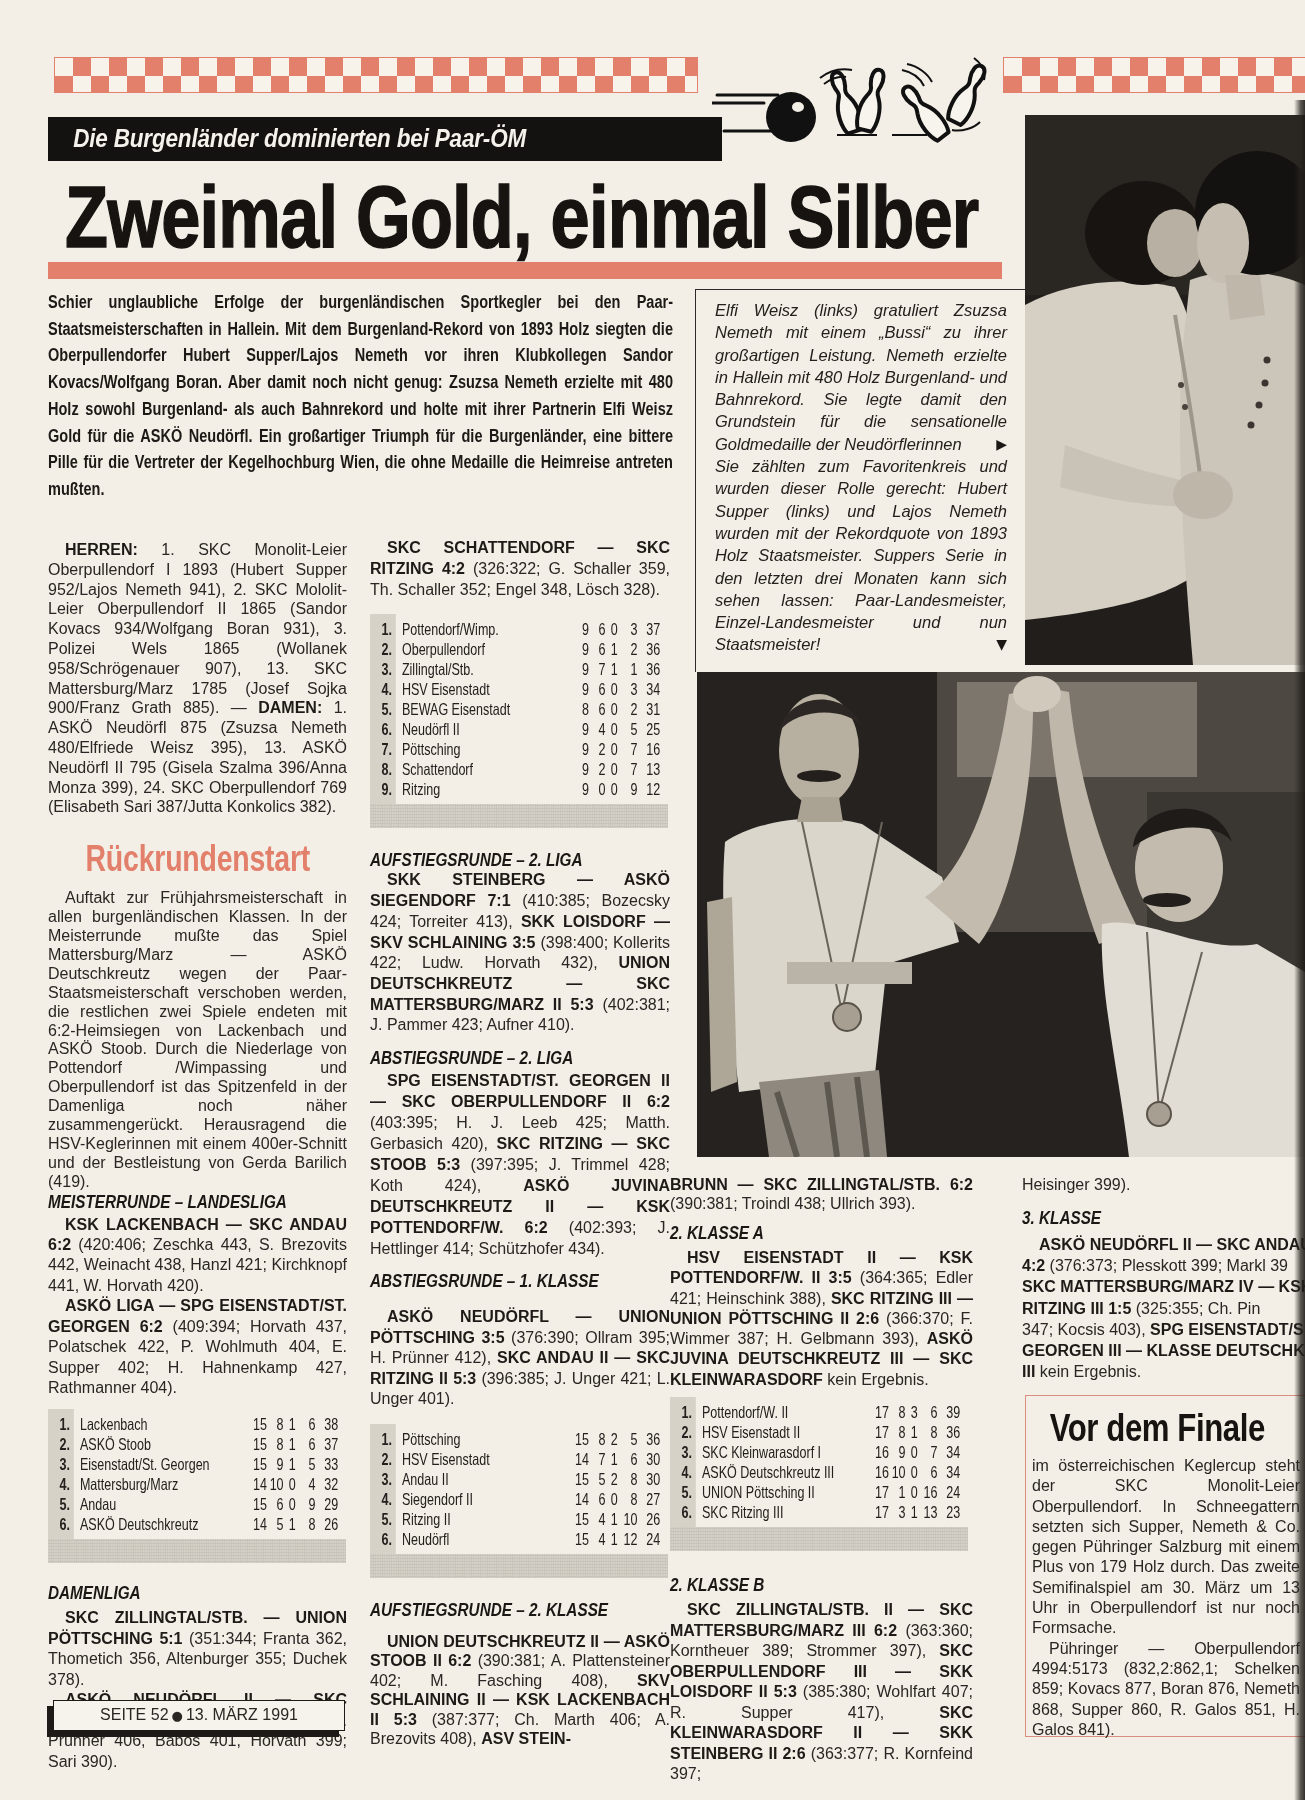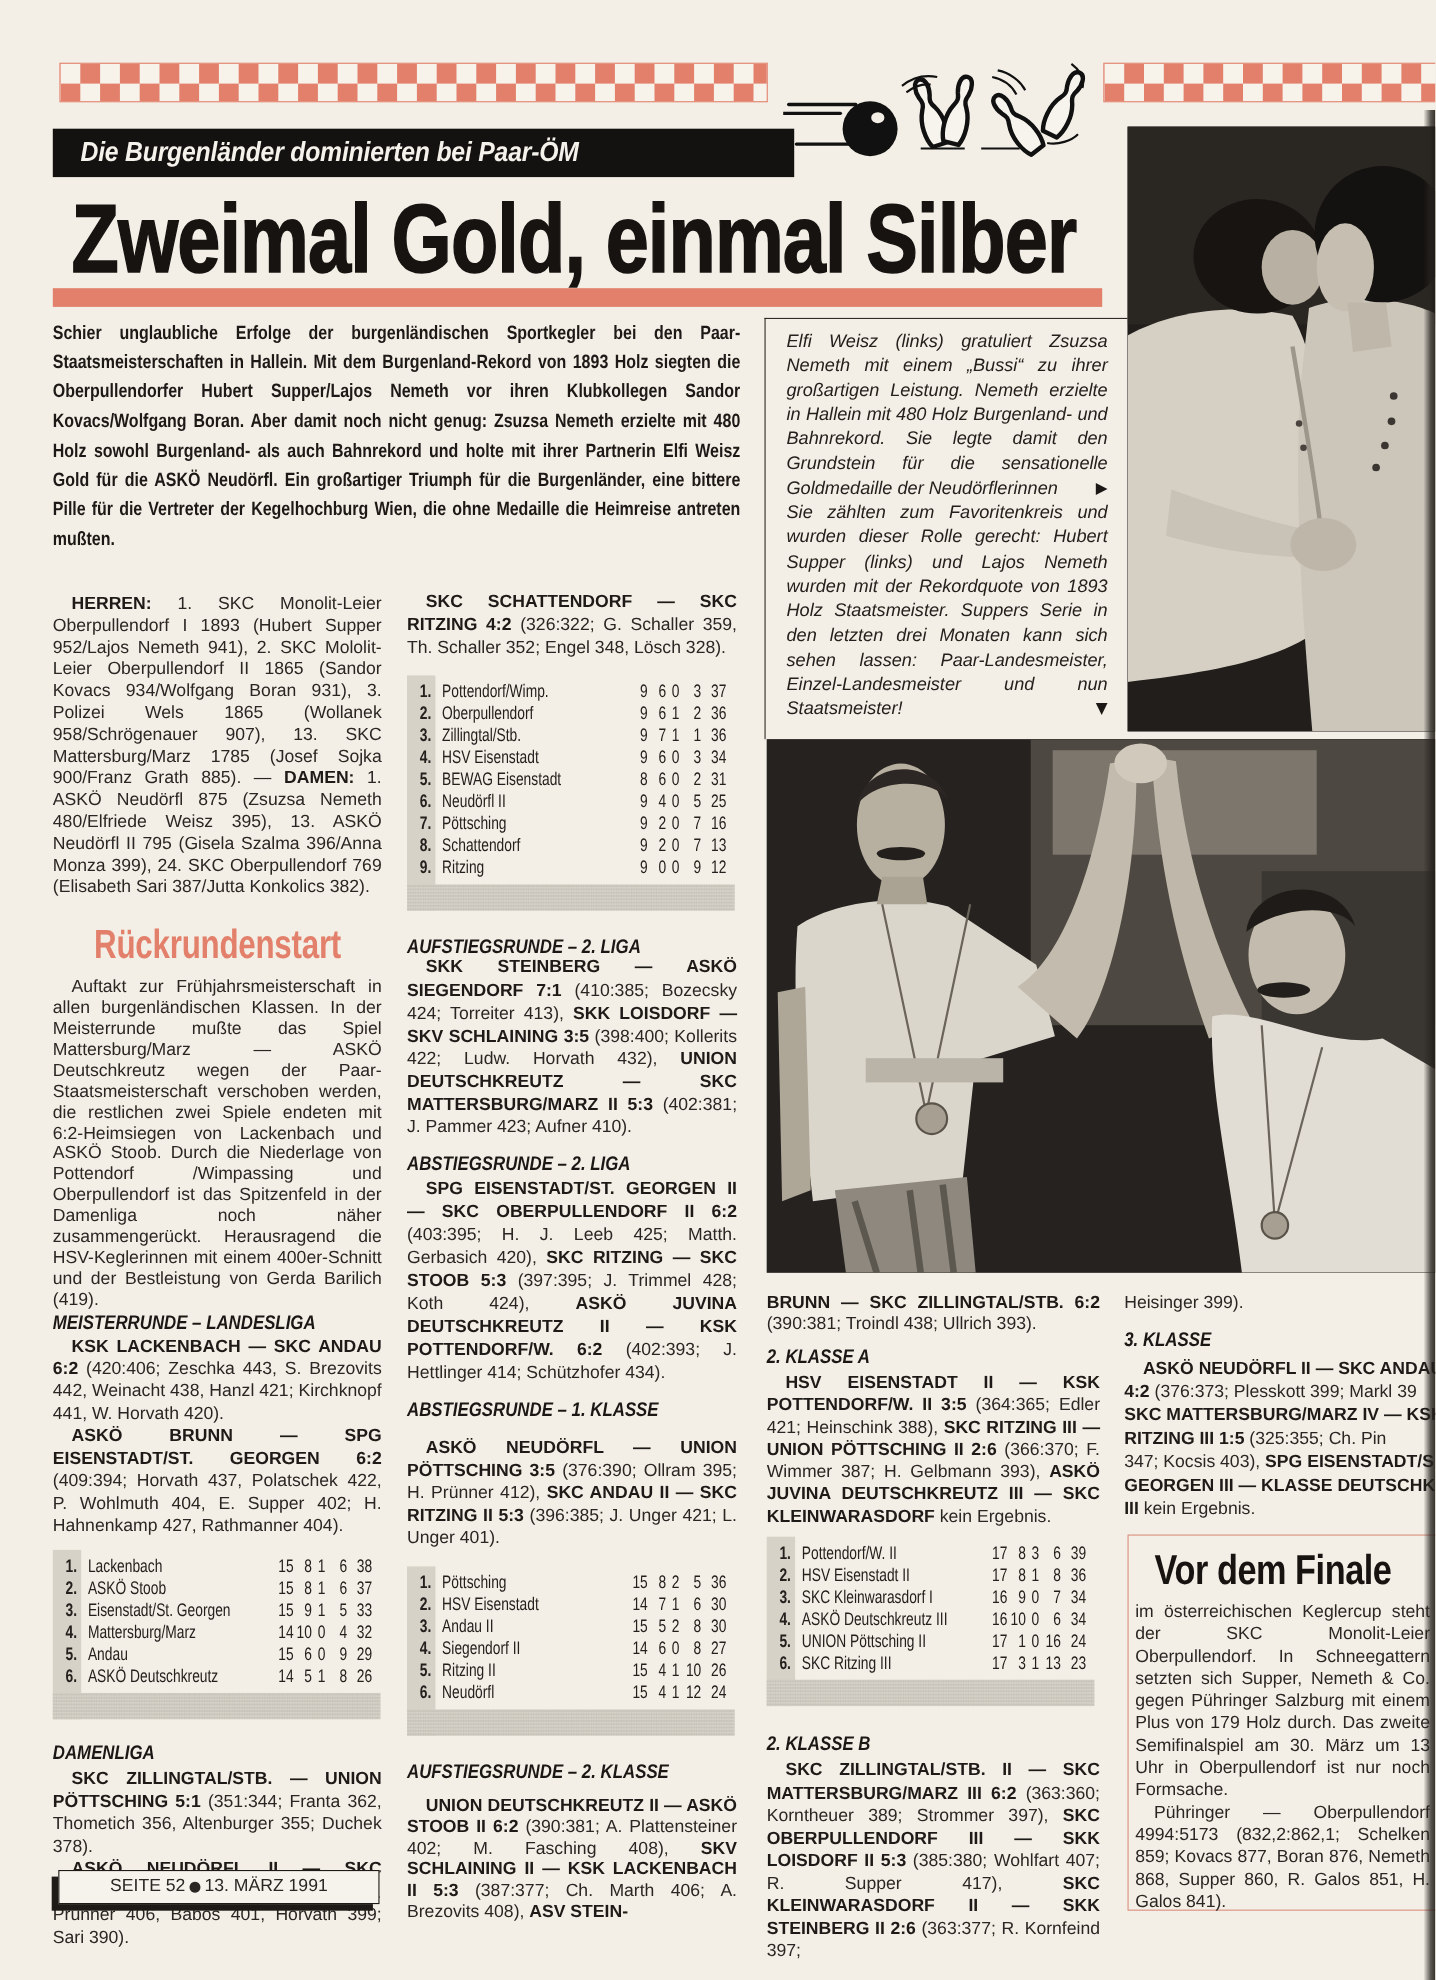--- a/index.html
+++ b/index.html
@@ -12,21 +12,21 @@
 .logo{position:absolute;left:712px;top:50px;width:275px;height:95px}
 .logo svg{width:100%;height:100%;display:block}
 .subbar{position:absolute;left:48px;top:117px;width:674px;height:44px;background:#141210;text-align:left;line-height:43px}
 .subbar span{display:inline-block;color:#f5f2ec;font-family:"Liberation Sans",sans-serif;font-weight:700;font-style:italic;font-size:25px;transform:scaleX(.9);letter-spacing:-.2px;white-space:nowrap}
 .headline{position:absolute;left:65px;top:173px;margin:0;font-family:"Liberation Sans",sans-serif;font-weight:700;font-size:88px;line-height:88px;white-space:nowrap;transform:scaleX(.8);transform-origin:left top;color:#161311;-webkit-text-stroke:1.5px #161311;letter-spacing:-1px}
 .redbar{position:absolute;left:48px;top:262px;width:954px;height:17px;background:var(--accent)}
 .lead{position:absolute;left:48px;top:289px;width:753px;margin:0;transform:scaleX(.83);transform-origin:left top;font-family:"Liberation Sans",sans-serif;font-weight:700;font-size:17.5px;line-height:26.7px;text-align:justify;color:#1c1916}
 .col{position:absolute}
 .col1{left:48px;top:540px;width:299px}
 .col2{left:370px;top:538px;width:300px}
-.col3{left:697px;top:1175px;width:303px}
+.col3{left:670px;top:1175px;width:303px}
 .col4{left:1022px;top:1175px;width:300px}
 .txt{font-family:"Liberation Sans",sans-serif;font-size:16px;text-align:justify;hyphens:auto;-webkit-hyphens:auto;color:#2a2623}
 .txt p{margin:0;text-indent:17px}
 .txt p.noind{text-indent:0}
 .fx,.sc,.lbl{font-weight:700;color:#1e1a17}
 .sec-h{height:20px;line-height:20px;font-family:"Liberation Sans",sans-serif;font-weight:700;font-style:italic;font-size:18px;white-space:nowrap;transform:scaleX(.85);transform-origin:left center;color:#1a1715}
 .rr-h{height:40px;line-height:40px;text-align:center}
 .rr-h span{display:inline-block;font-family:"Liberation Sans",sans-serif;font-weight:700;font-size:37px;color:var(--accent);transform:scaleX(.77);letter-spacing:-.3px;white-space:nowrap}
 .tbl{width:298px}
 .tbl-inner{position:relative;width:392px;transform:scaleX(.76);transform-origin:left top;padding-top:5px}
@@ -162,21 +162,21 @@
     </div>
 
     <div class="rr-h" style="margin-top:22px"><span>Rückrundenstart</span></div>
     <div class="txt" style="margin-top:10px;line-height:18.9px">
       <p>Auftakt zur Frühjahrsmeisterschaft in allen burgenländischen Klassen. In der Meisterrunde mußte das Spiel Mattersburg/Marz — ASKÖ Deutschkreutz wegen der Paar-Staatsmeisterschaft verschoben werden, die restlichen zwei Spiele endeten mit 6:2-Heimsiegen von Lackenbach und ASKÖ Stoob. Durch die Niederlage von Pottendorf /Wimpassing und Oberpullendorf ist das Spitzenfeld in der Damenliga noch näher zusammengerückt. Herausragend die HSV-Keglerinnen mit einem 400er-Schnitt und der Bestleistung von Gerda Barilich (419).</p>
     </div>
 
     <div class="sec-h" style="margin-top:0">MEISTERRUNDE – LANDESLIGA</div>
     <div class="txt" style="margin-top:3px;line-height:20.4px">
       <p><span><b class="fx">KSK LACKENBACH — SKC ANDAU</b> <b class="sc">6:2</b> <span>(420:406; Zeschka 443, S. Brezovits 442, Weinacht 438, Hanzl 421; Kirchknopf 441, W. Horvath 420).</span></span> </p>
-        <p><span><b class="fx">ASKÖ BRUNN — SPG EISENSTADT/ST. GEORGEN</b> <b class="sc">6:2</b> <span>(409:394; Horvath 437, Polatschek 422, P. Wohlmuth 404, E. Supper 402; H. Hahnenkamp 427, Rathmanner 404).</span></span> </p>
+        <p><span><b class="fx">ASKÖ LIGA — SPG EISENSTADT/ST. GEORGEN</b> <b class="sc">6:2</b> <span>(409:394; Horvath 437, Polatschek 422, P. Wohlmuth 404, E. Supper 402; H. Hahnenkamp 427, Rathmanner 404).</span></span> </p>
     </div>
     <div class="tbl" style="margin-top:11px">
       <div class="tbl-inner">
         <div class="rkcol"></div>
         <div class="row">
             <span class="rk">1.</span>
             <span class="nm">Lackenbach</span>
             <span class="st s0">15</span>
             <span class="st s1">8</span>
             <span class="st s2">1</span>

